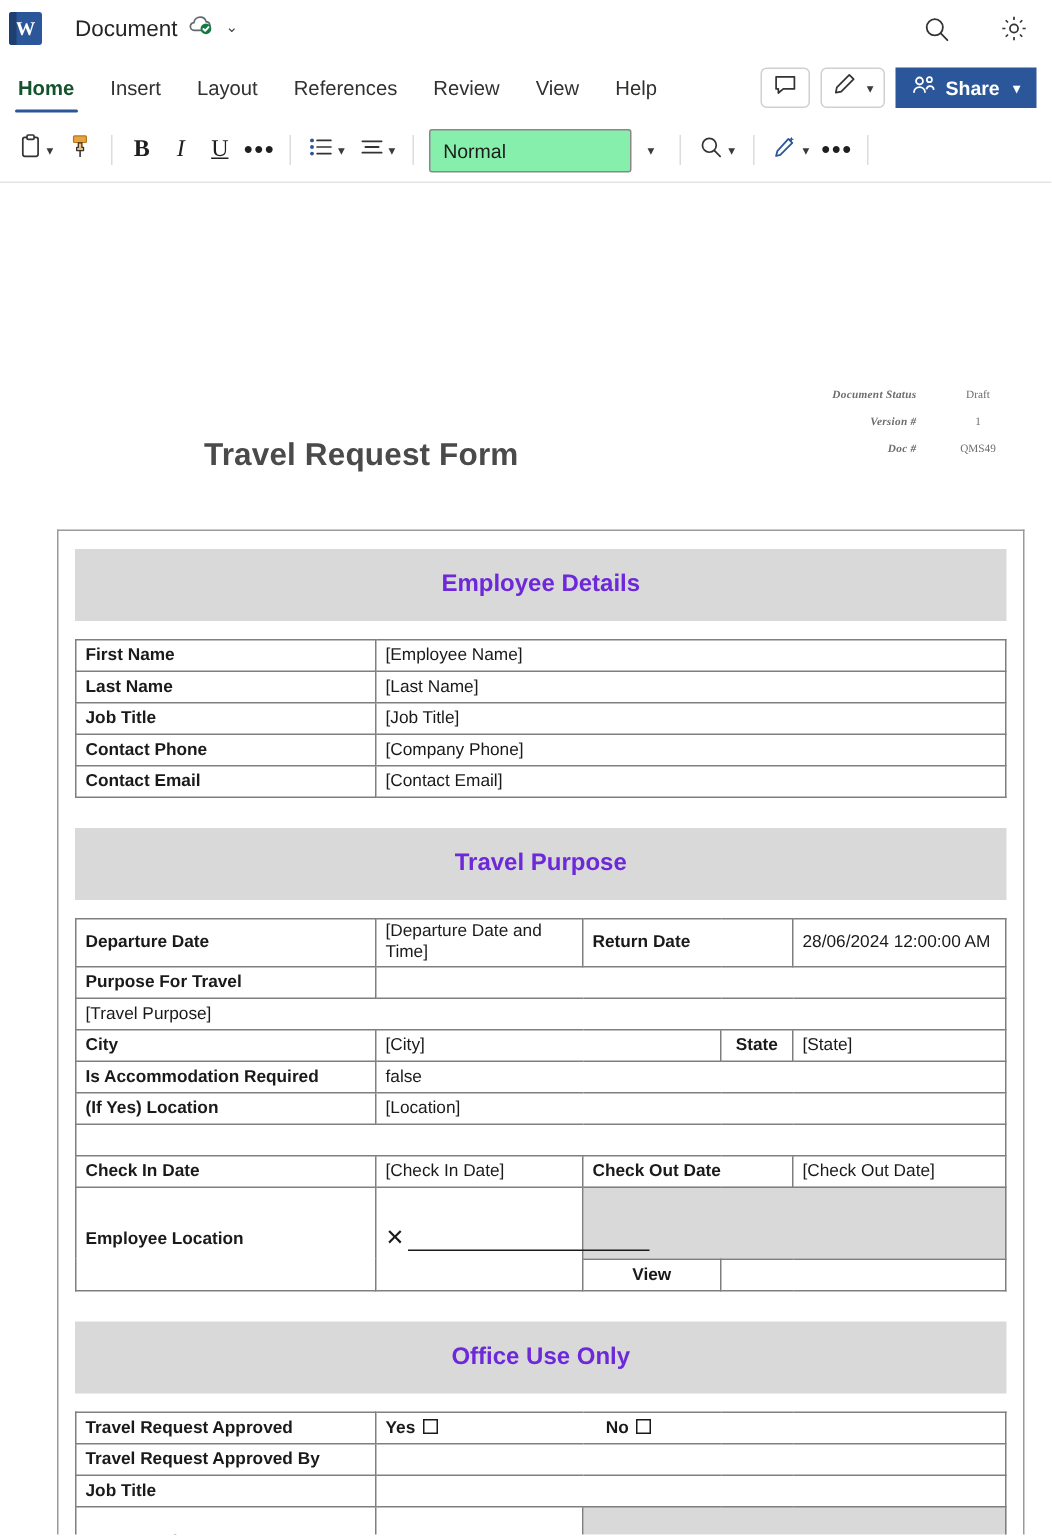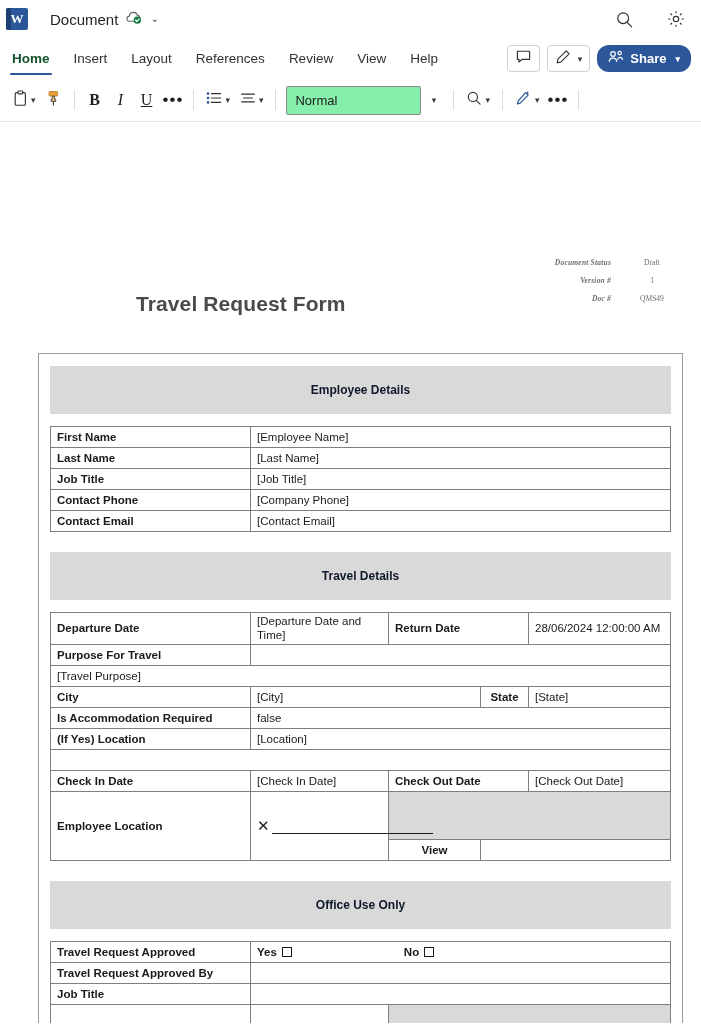--- a/index.html
+++ b/index.html
@@ -87,21 +87,21 @@
     border-radius: 4px;
     background: #fff;
     display: flex; align-items: center; justify-content: center; gap: 4px;
     cursor: pointer;
   }
   .share-btn {
     height: 27px;
     padding: 0 11px;
     background: #2b579a;
     color: #fff;
-    border-radius: 12px;
+    border-radius: 0;
     display: flex; align-items: center; gap: 6px;
     font-size: 13px; font-weight: bold;
     cursor: pointer;
   }
 
   
   .toolbar {
     height: 43px;
     display: flex;
     align-items: center;
@@ -189,23 +189,23 @@
     border: 1px solid #9a9a9a;
     border-bottom: none;
     background: #fff;
   }
   .form-inner { padding: 12px 11px 0 11px; }
 
   .section-band {
     background: #d9d9d9;
     height: 48px;
     display: flex; align-items: center; justify-content: center;
-    color: #0f172a;
+    color: #6d28d9;
     font-weight: bold;
-    font-size: 12px;
+    font-size: 16px;
     margin-bottom: 12px;
   }
 
   table.grid {
     border-collapse: collapse;
     width: 100%;
     table-layout: fixed;
   }
   table.grid td {
     border: 1px solid #7f7f7f;
@@ -472,21 +472,21 @@
             <td class="ph">[Company Phone]</td>
           </tr>
           <tr>
             <td class="lbl">Contact Email</td>
             <td class="ph">[Contact Email]</td>
           </tr>
         </tbody>
       </table>
 
       <div style="height:20px"></div>
-      <div class="section-band">Travel Details</div>
+      <div class="section-band">Travel Purpose</div>
 
       <table class="grid">
         <colgroup>
           <col style="width:200px">
             <col style="width:138px">
           <col style="width:92px">
             <col style="width:48px">
             <col>
         </colgroup>
         <tbody>

